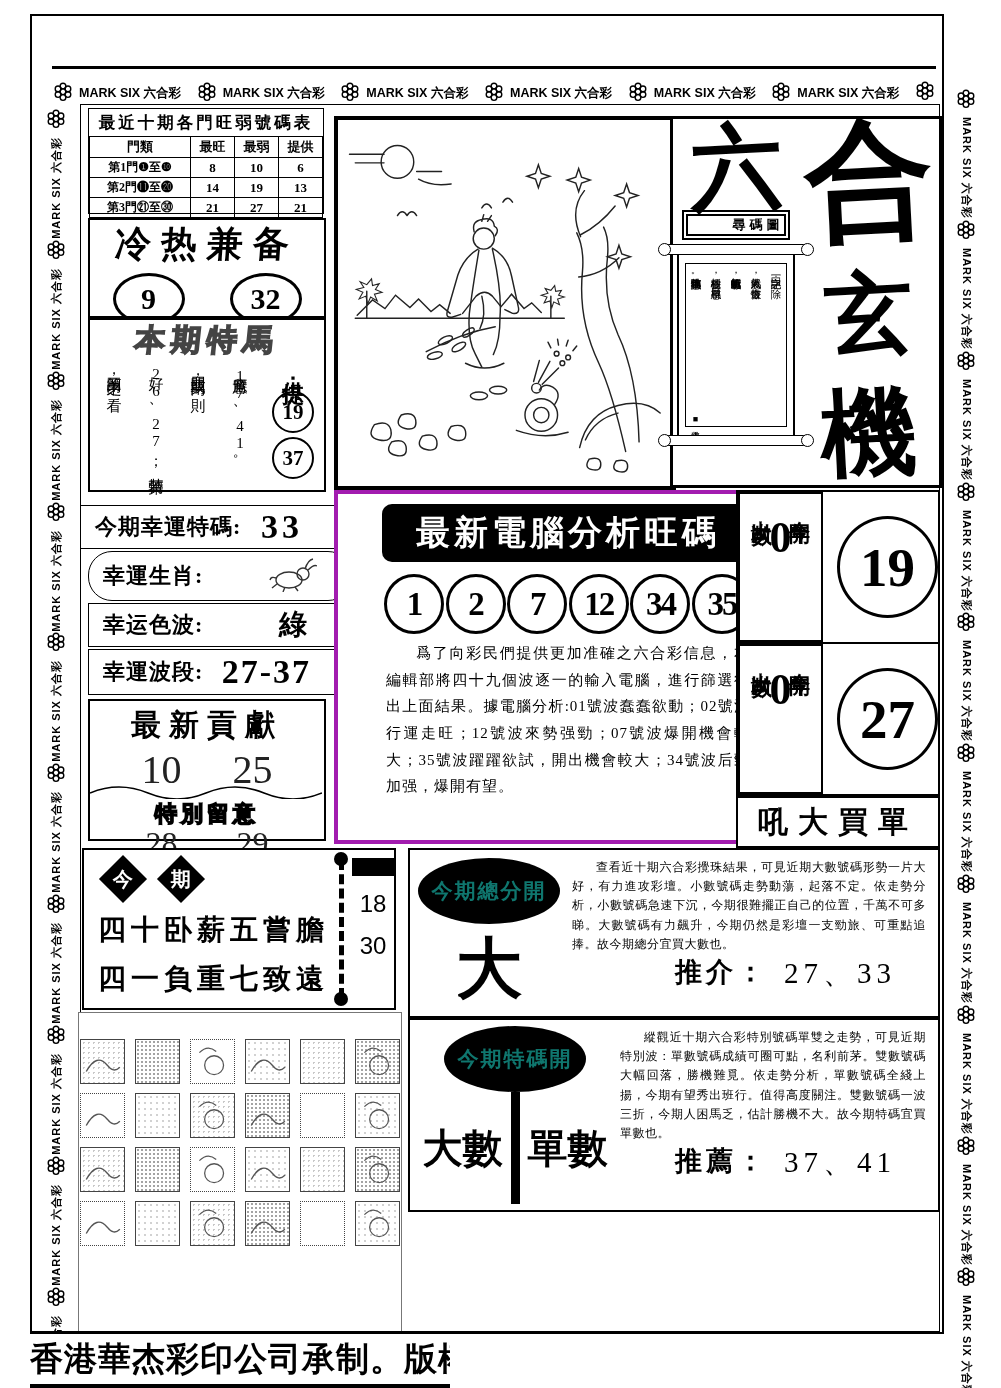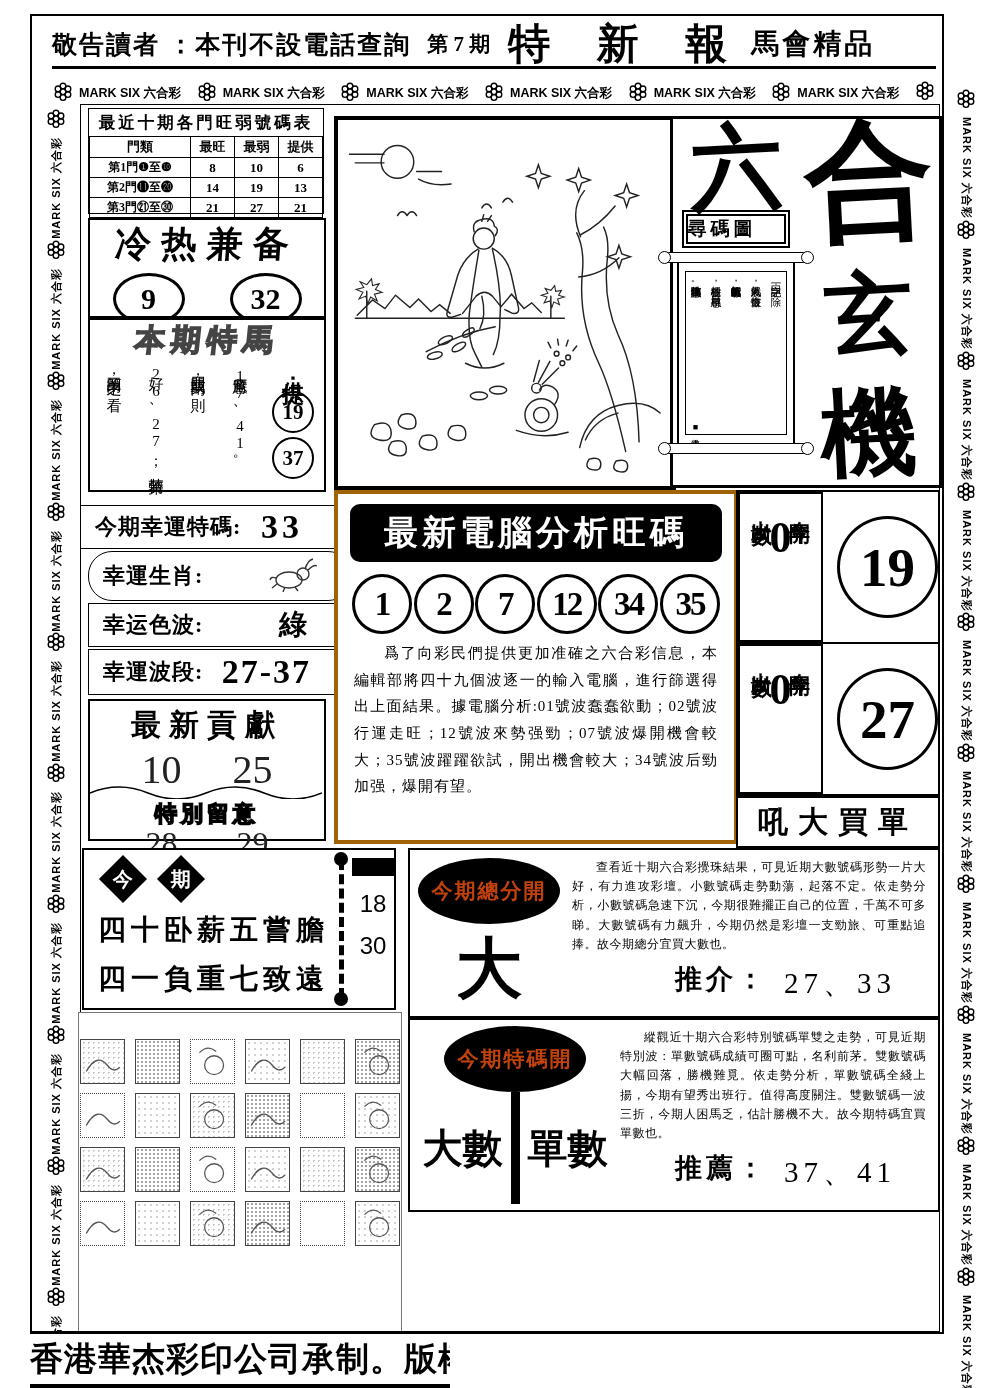--- a/index.html
+++ b/index.html
@@ -82,66 +82,60 @@
   .num-circle{width:54px;height:54px;border:3px solid #000;border-radius:50%;display:flex;align-items:center;
               justify-content:center;font-size:33px;font-weight:bold;letter-spacing:-2px;}
   .para{font-size:15px;line-height:1.78;text-align:justify;text-indent:2em;letter-spacing:1px;}
   
   .my-wrap{display:flex;height:100%;}
   .my-left{width:47%;display:flex;flex-direction:column;align-items:center;}
   .my-right{width:53%;display:flex;flex-direction:column;align-items:center;justify-content:space-between;padding:2px 0 6px;}
   .my-char{font-weight:900;line-height:0.95;transform:rotate(-3deg);}
   .scroll{width:146px;position:relative;margin-top:2px;}
   .scroll-label{border:2px solid #000;outline:2px solid #000;outline-offset:2px;margin:0 auto 8px;width:96px;
-                text-align:left;font-size:19px;font-weight:900;letter-spacing:4px;background:#fff;}
+                text-align:right;font-size:13px;font-weight:900;letter-spacing:4px;background:#fff;}
   .rod{height:9px;background:#fff;border:1.5px solid #000;border-radius:4px;position:relative;margin:0 2px;}
   .rod::before,.rod::after{content:"";position:absolute;top:-2px;width:11px;height:11px;border:1.5px solid #000;
                            border-radius:50%;background:#fff;}
   .rod::before{left:-8px;} .rod::after{right:-8px;}
   .scroll-body{border-left:2px solid #000;border-right:2px solid #000;margin:0 14px;padding:8px 6px;background:#fff;}
   .scroll-inner{border:1.5px solid #000;padding:6px 4px;display:flex;flex-direction:row-reverse;
                 justify-content:space-between;height:150px;position:relative;}
   .scroll-col{writing-mode:vertical-rl;text-orientation:upright;font-size:10.5px;line-height:1.15;}
   .sig{position:absolute;left:3px;bottom:2px;writing-mode:vertical-rl;text-orientation:upright;font-size:9px;}
   
   .ap-wrap{display:flex;align-items:center;gap:14px;height:100%;}
   .ap-label{border:2px solid #000;height:100%;box-sizing:border-box;display:flex;flex-direction:column;
             align-items:center;padding:10px 6px 6px;width:86px;}
   .ap-label .labels{display:flex;gap:10px;}
   .ap-label .vtxt{font-size:21px;font-weight:bold;}
   .ap-zero{font-size:44px;font-weight:bold;margin-top:2px;}
   .big-circle{width:96px;height:96px;font-size:55px;}
   
   .roar{font-size:30px;font-weight:900;letter-spacing:10px;display:flex;align-items:center;justify-content:center;}
-  .badge{background:#000;color:#c2410c;border-radius:50%;width:142px;height:66px;display:flex;align-items:center;
+  .badge{background:#000;color:#0f766e;border-radius:50%;width:142px;height:66px;display:flex;align-items:center;
          justify-content:center;font-size:21px;font-weight:bold;letter-spacing:2px;}
   .pick-big{font-size:66px;font-weight:900;text-align:center;}
   .picks{display:flex;align-items:center;gap:8px;font-size:40px;font-weight:900;}
   .pick-bar{width:9px;height:112px;background:#000;}
   .sec-para{font-size:12px;line-height:1.6;text-align:justify;text-indent:2em;letter-spacing:0.5px;}
-  .rec-row{display:flex;justify-content:flex-end;align-items:center;gap:16px;padding-right:30px;}
+  .rec-row{display:flex;justify-content:flex-end;align-items:flex-start;gap:16px;padding-right:30px;}
   .rec-lab{font-size:27px;font-weight:bold;letter-spacing:4px;}
-  .rec-val{font-size:29px;letter-spacing:5px;margin-top:10px;}
+  .rec-val{font-size:29px;letter-spacing:5px;}
   
   .footer{border-top:3px solid #000;border-bottom:5px solid #000;background:#fff;font-size:33px;font-weight:bold;
           display:flex;align-items:center;letter-spacing:1px;white-space:nowrap;overflow:hidden;}
 </style>
 </head>
 <body>
 
 <div class="page">
 
   <div class="abs" style="left:30px;top:14px;width:910px;height:1316px;border:2px solid #000;"></div>
 
-  <div class="abs row" style="left:52px;top:22px;width:860px;height:44px;">
-    <span class="hdr-notice">敬告讀者 ：本刊不設電話查詢</span>
-    <span class="hdr-issue" style="margin-left:16px;">第 7 期</span>
-    <span class="hdr-title" style="margin-left:18px;">特 新 報</span>
-    <span class="hdr-sub" style="margin-left:6px;">馬會精品</span>
-  </div>
 
   <div class="abs banner" style="left:52px;top:66px;width:884px;height:36px;" id="banner">
       <div class="brand-item">
         <span><svg width="22" height="22" viewBox="0 0 24 24">
             <g fill="none" stroke="#000" stroke-width="1.5">
               <circle cx="12" cy="5.5" r="3.1"></circle>
               <circle cx="17.4" cy="8.6" r="3.1"></circle>
               <circle cx="17.4" cy="14.8" r="3.1"></circle>
               <circle cx="12" cy="18" r="3.1"></circle>
               <circle cx="6.6" cy="14.8" r="3.1"></circle>
@@ -769,21 +763,21 @@
         <path d="M258 332 q10 -22 34 -28"></path>
         <path d="M262 352 q-6 9 3 11 q10 2 9 -7 q-1 -7 -12 -4 z M290 354 q-6 9 3 11 q10 2 9 -7 q-1 -7 -12 -4 z"></path>
         <circle cx="228" cy="242" r="2.5"></circle>
           <circle cx="240" cy="246" r="2.5"></circle>
           <circle cx="234" cy="252" r="2.5"></circle>
         <path d="M222 236 l-3 -6 M230 233 l-1 -6 M238 234 l2 -6 M245 239 l4 -5"></path>
       </g>
     </svg>
   </div>
 
-  <div class="abs" style="left:334px;top:490px;width:396px;height:346px;border:4px solid #a16207;background:#fff;">
+  <div class="abs" style="left:334px;top:490px;width:396px;height:346px;border:4px solid #a21caf;background:#fff;padding-left:32px;">
     <div class="cp-banner">最新電腦分析旺碼</div>
     <div class="cp-nums" id="cpNums">
         <div class="num-circle">1</div>
         <div class="num-circle">2</div>
         <div class="num-circle">7</div>
         <div class="num-circle">12</div>
         <div class="num-circle">34</div>
         <div class="num-circle">35</div>
       </div>
     <div class="para" style="padding:2px 16px 0;">爲了向彩民們提供更加准確之六合彩信息，本編輯部將四十九個波逐一的輸入電腦，進行篩選得出上面結果。據電腦分析:01號波蠢蠢欲動；02號波行運走旺；12號波來勢强勁；07號波爆開機會較大；35號波躍躍欲試，開出機會較大；34號波后勁加强，爆開有望。</div>

